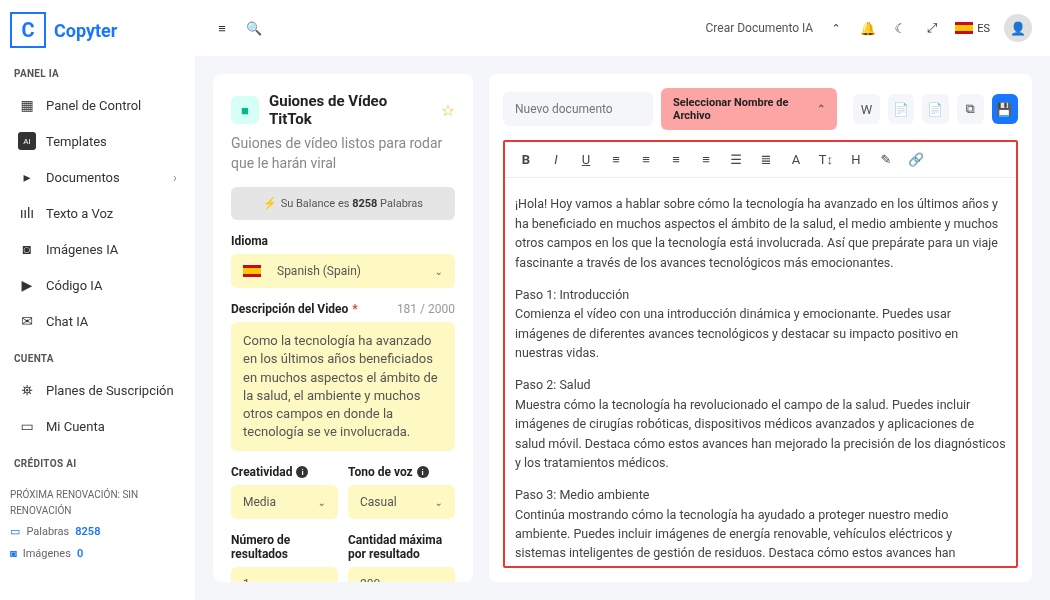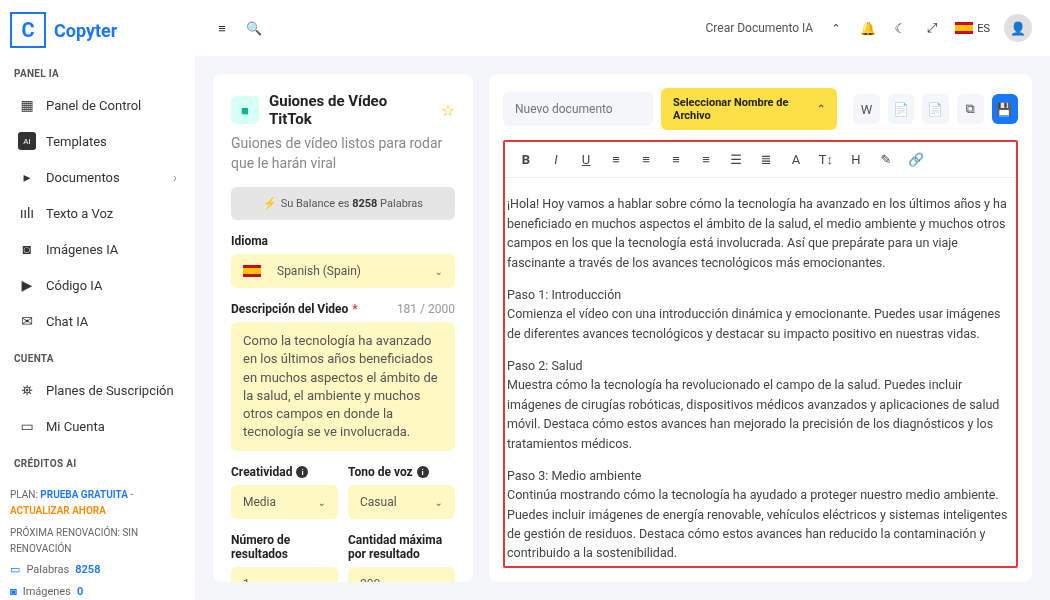--- a/index.html
+++ b/index.html
@@ -42,29 +42,29 @@
 .fld-label .info{width:12px;height:12px;border-radius:50%;background:#333;color:#fff;font-size:8px;display:flex;align-items:center;justify-content:center}
 .fld-count{margin-left:auto;font-size:12px;color:#999;font-weight:400}
 .select-box,.input-box,.textarea-box{width:100%;background:#fef9c3;border:none;border-radius:6px;padding:10px 12px;font-size:12px;color:#555;margin-bottom:14px;position:relative;display:flex;align-items:center;gap:16px}
 .select-box .chev{margin-left:auto;color:#666;font-size:10px}
 .textarea-box{min-height:100px;align-items:flex-start;line-height:1.4;font-size:13px}
 .row2{display:flex;gap:10px}
 .row2>div{flex:1}
 .right-panel{flex:1;background:#fff;border-radius:8px;padding:14px;display:flex;flex-direction:column;overflow:hidden}
 .doc-toolbar{display:flex;align-items:center;gap:8px;margin-bottom:10px}
 .doc-input{background:#f5f6fa;border:none;border-radius:6px;padding:10px 12px;font-size:12px;color:#777;width:150px}
-.doc-select{background:#fde047;border:none;border-radius:6px;padding:8px 12px;font-size:11px;font-weight:700;color:#222;display:flex;align-items:center;gap:8px;cursor:pointer;line-height:1.2}
+.doc-select{background:#fca5a5;border:none;border-radius:6px;padding:8px 12px;font-size:11px;font-weight:700;color:#222;display:flex;align-items:center;gap:8px;cursor:pointer;line-height:1.2}
 .doc-select .chev{font-size:10px;color:#666}
 .tb-gap{flex:1}
 .doc-btn{width:30px;height:30px;background:#f5f6fa;border-radius:6px;display:flex;align-items:center;justify-content:center;cursor:pointer;color:#555;font-size:13px}
 .doc-btn.primary{background:#1976ff;color:#fff}
 .editor-frame{flex:1;border:2px solid #e53935;border-radius:2px;display:flex;flex-direction:column;overflow:hidden}
 .fmt-bar{display:flex;gap:12px;padding:10px 12px;border-bottom:1px solid #eee;color:#444;font-size:13px}
 .fmt-btn{cursor:pointer;width:18px;text-align:center}
-.editor-body{flex:1;padding:16px 2px;overflow-y:auto;font-size:12.5px;line-height:1.55;color:#444}
+.editor-body{flex:1;padding:16px 10px;overflow-y:auto;font-size:12.5px;line-height:1.55;color:#444}
 .editor-body p{margin-bottom:13px}
 </style>
 </head>
 <body>
 
 <div class="app">
   <aside class="sidebar">
     <div class="logo-row">
       <div class="logo-box">C</div>
       <div class="logo-text">Copyter</div>
@@ -106,21 +106,20 @@
         <span class="nav-ico">⛯</span>
         <span>Planes de Suscripción</span>
       </div>
     <div class="nav-item">
         <span class="nav-ico">▭</span>
         <span>Mi Cuenta</span>
       </div>
 
     <div class="section-hdr">CRÉDITOS AI</div>
     <div class="credits">
-      <div class="plan-line"><span>PLAN:</span> <span class="blue">PRUEBA GRATUITA</span><span> - </span><span class="orange">ACTUALIZAR AHORA</span></div>
       <div style="margin-top:6px">PRÓXIMA RENOVACIÓN: SIN RENOVACIÓN</div>
       <div class="cred-stat">
           <span style="color:#1976ff">▭</span>
           <span>Palabras</span> 
           <span class="blue">8258</span>
         </div>
       <div class="cred-stat">
           <span style="color:#1976ff">◙</span>
           <span>Imágenes</span> 
           <span class="blue">0</span>

